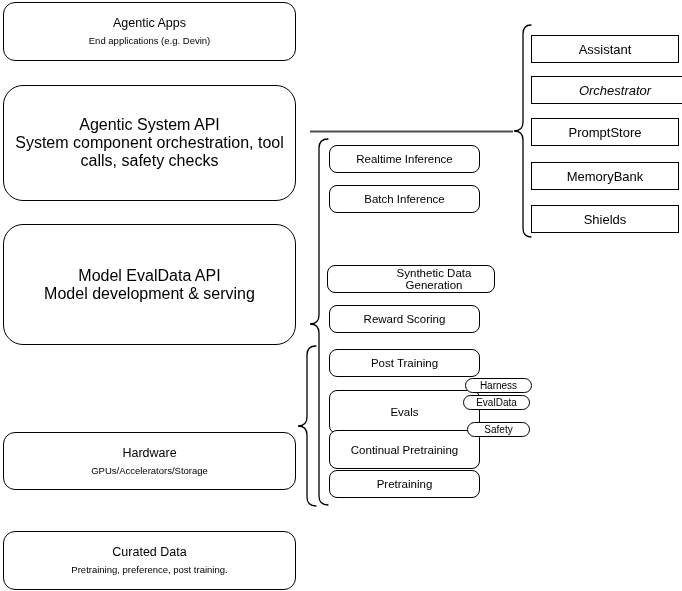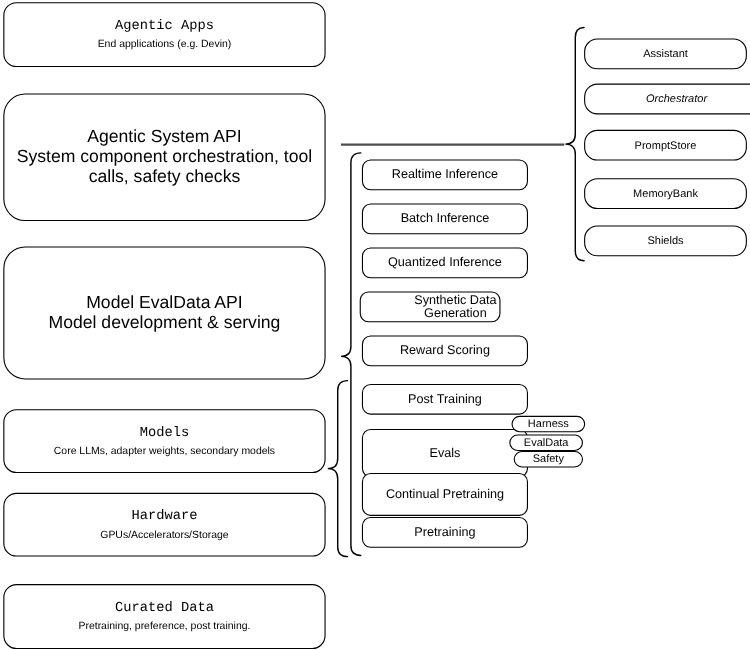--- a/index.html
+++ b/index.html
@@ -7,24 +7,24 @@
     position:relative;width:682px;height:591px;background:#ffffff;overflow:hidden;
     font-family:"Liberation Sans", sans-serif;color:#000;
   }
   .box{
     position:absolute;box-sizing:border-box;background:#fff;border:1.3px solid #000;
     display:flex;flex-direction:column;align-items:center;justify-content:center;
     text-align:center;
   }
   .big{border-radius:12px;}
   .api{border-radius:20px;}
-  .big .title{font-size:12.5px;line-height:15px;font-family:Liberation Mono, monospace;}
+  .big .title{font-size:12.5px;line-height:15px;}
   .big .subtitle{font-size:9.5px;line-height:13px;margin-top:3px;}
   .mid{border-radius:8px;font-size:11.5px;}
-  .right-box{border-radius:12px;font-size:10px;text-align:right;}
+  .right-box{border-radius:0;font-size:13px;text-align:right;}
   .tag{
     position:absolute;box-sizing:border-box;background:#fff;border:1.3px solid #000;
     border-radius:9px;display:flex;align-items:center;justify-content:center;
     font-size:10px;z-index:3;
   }
   .mid,.right-box{z-index:2;}
   #overlay{position:absolute;left:0;top:0;z-index:1;pointer-events:none;}
 </style>
 </head>
 <body>
@@ -50,48 +50,43 @@
   <div class="box api" style="left:3px;top:85px;width:293px;height:116px;">
     <div class="title">Agentic System API</div>
     <div class="subtitle">System component orchestration, tool calls, safety checks</div>
   </div>
 
   <div class="box api" style="left:3px;top:224px;width:293px;height:121px;">
     <div class="title">Model EvalData API</div>
     <div class="subtitle">Model development &amp; serving</div>
   </div>
 
-  <div class="box big" style="left:3px;top:372px;width:293px;height:58px;">
-    <div class="title">Models</div>
-    <div class="subtitle">Core LLMs, adapter weights, secondary models</div>
-  </div>
 
-  <div class="box big" style="left:3px;top:448px;width:293px;height:58px;text-align:right;">
+  <div class="box big" style="left:3px;top:432px;width:293px;height:58px;text-align:right;">
     <div class="title">Hardware</div>
     <div class="subtitle">GPUs/Accelerators/Storage</div>
   </div>
 
   <div class="box big" style="left:3px;top:531px;width:293px;height:59px;">
     <div class="title">Curated Data</div>
     <div class="subtitle">Pretraining, preference, post training.</div>
   </div>
 
   <div class="box mid" style="left:329px;top:145px;width:151px;height:28px;">Realtime Inference</div>
   <div class="box mid" style="left:329px;top:185px;width:151px;height:28px;">Batch Inference</div>
-  <div class="box mid" style="left:329px;top:225px;width:151px;height:28px;">Quantized Inference</div>
-  <div class="box mid" style="left:327px;top:265px;width:128px;height:28px;padding-left:46px;">Synthetic Data Generation</div>
+  <div class="box mid" style="left:327px;top:265px;width:168px;height:28px;padding-left:46px;">Synthetic Data Generation</div>
   <div class="box mid" style="left:329px;top:305px;width:151px;height:28px;">Reward Scoring</div>
   <div class="box mid" style="left:329px;top:349px;width:151px;height:28px;">Post Training</div>
   <div class="box mid" style="left:329px;top:390px;width:151px;height:44px;">Evals</div>
   <div class="box mid" style="left:329px;top:430px;width:151px;height:39px;">Continual Pretraining</div>
   <div class="box mid" style="left:329px;top:470px;width:151px;height:28px;">Pretraining</div>
 
   <div class="tag" style="left:465px;top:378px;width:67px;height:15px;">Harness</div>
   <div class="tag" style="left:463px;top:395px;width:67px;height:15px;">EvalData</div>
-  <div class="tag" style="left:467px;top:410px;width:63px;height:15px;">Safety</div>
+  <div class="tag" style="left:467px;top:422px;width:63px;height:15px;">Safety</div>
 
   <div class="box right-box" style="left:531px;top:35px;width:148px;height:28px;">Assistant</div>
   <div class="box right-box" style="left:531px;top:76px;width:168px;height:28px;font-style:italic;">Orchestrator</div>
   <div class="box right-box" style="left:531px;top:118px;width:148px;height:28px;">PromptStore</div>
   <div class="box right-box" style="left:531px;top:162px;width:148px;height:28px;">MemoryBank</div>
   <div class="box right-box" style="left:531px;top:205px;width:148px;height:28px;">Shields</div>
 
 </div>
 
 </body></html>

